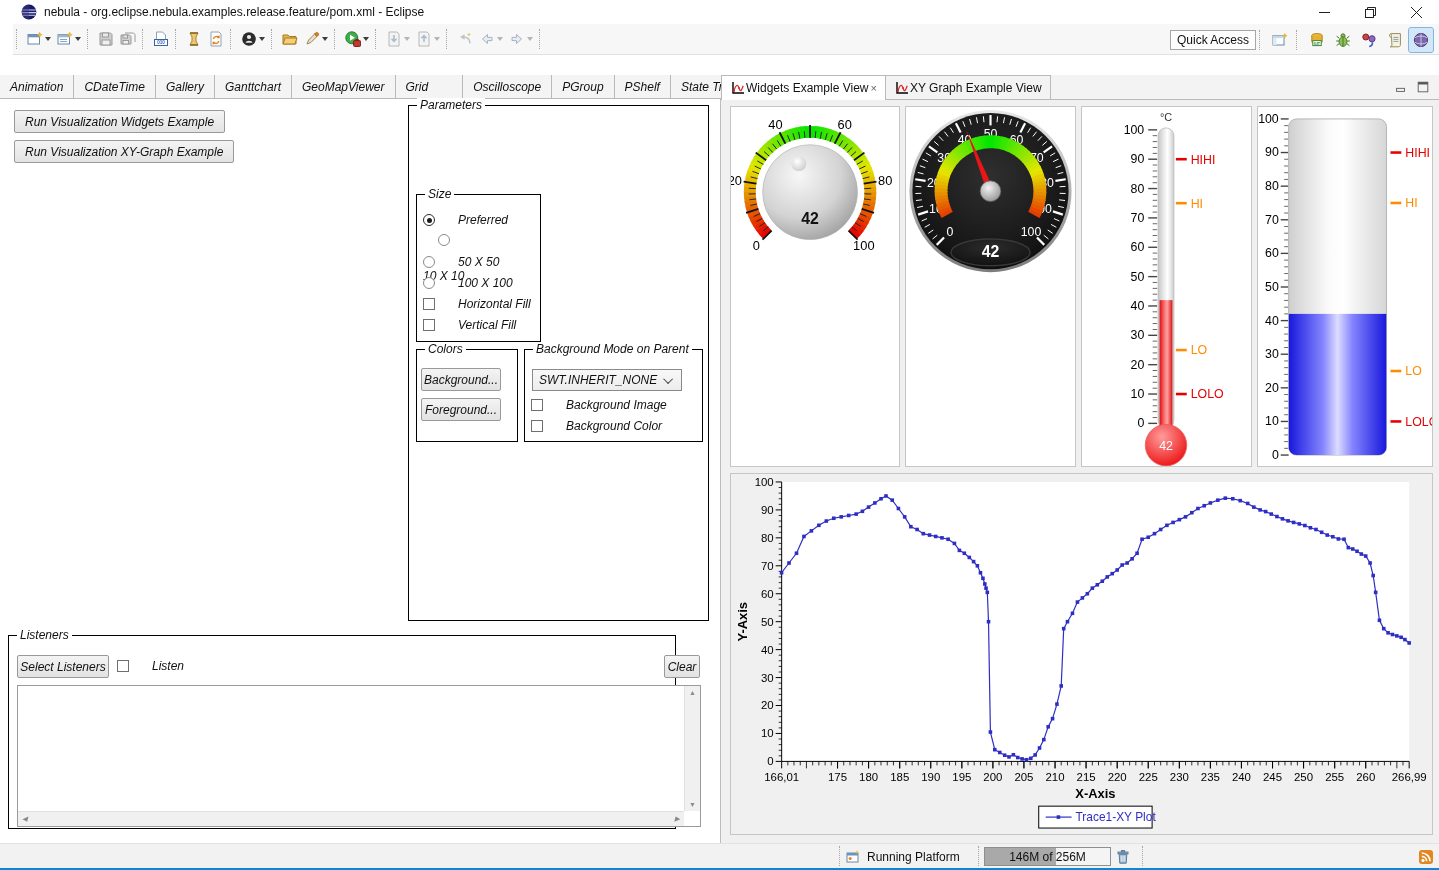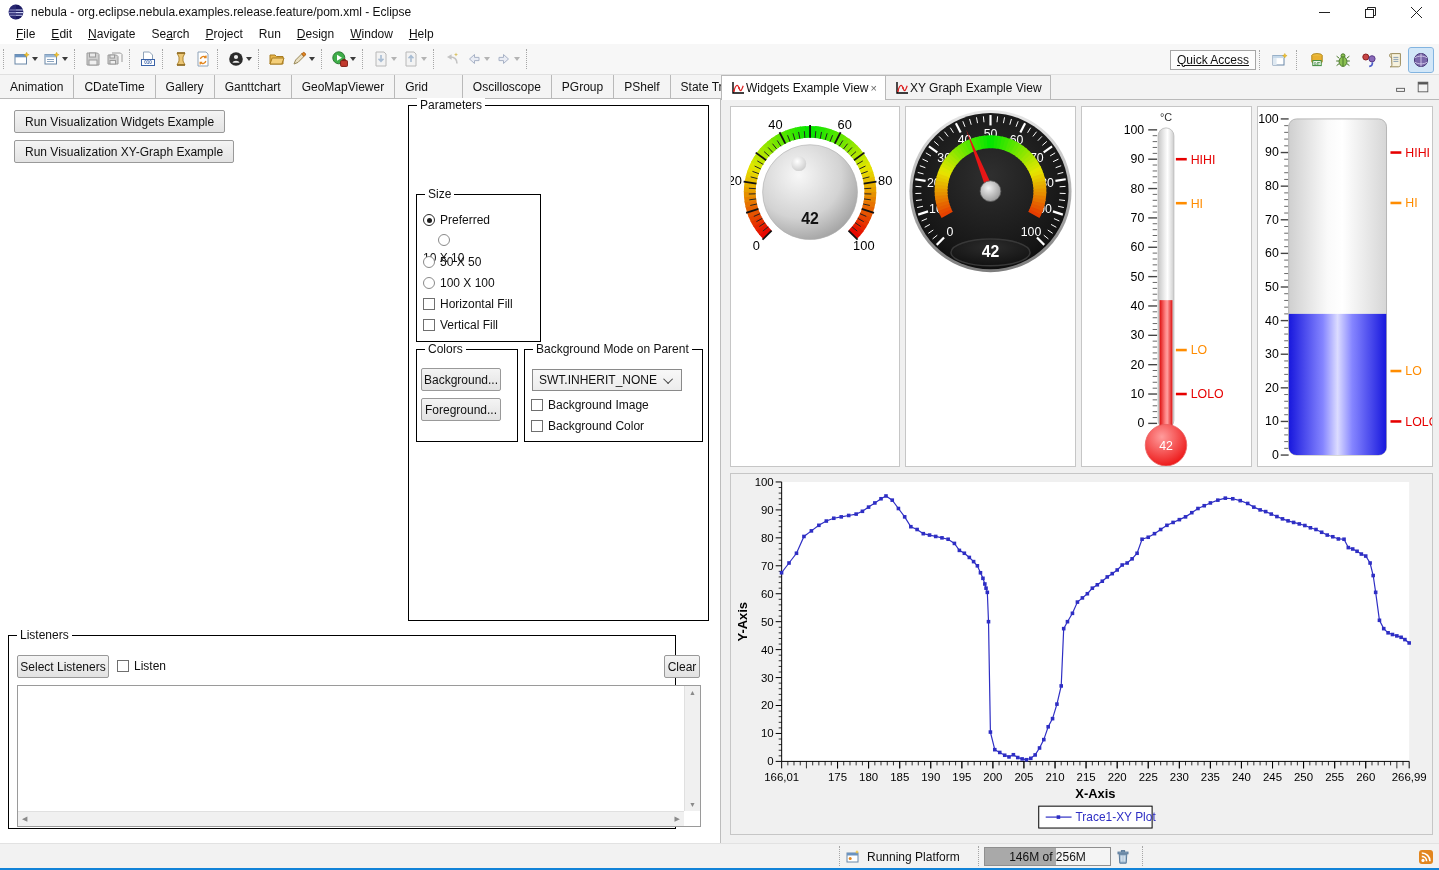--- a/index.html
+++ b/index.html
@@ -1,18 +1,18 @@
 <!DOCTYPE html>
 <html><head>
 <meta charset="utf-8">
 <style>
   html,body{margin:0;padding:0;background:#888;}
   *{box-sizing:border-box;}
   .window{position:relative;width:1439px;height:870px;background:#fff;overflow:hidden;
-          font-family:"Liberation Sans",sans-serif;font-size:12px;color:#111;}
+          font-family:"Liberation Sans",sans-serif;font-size:12px;color:#111;padding-left:13px;}
   svg{display:block;}
   .icon16{width:16px;height:16px;display:inline-block;flex:0 0 16px;}
   .icon16 svg{width:100%;height:100%;}
 
   
   .titlebar{height:24px;display:flex;align-items:center;padding-left:8px;background:#fff;}
   .titlebar .title{margin-left:7px;white-space:nowrap;}
   .win-controls{margin-left:auto;display:flex;height:100%;}
   .win-btn{width:46px;display:flex;align-items:center;justify-content:center;}
   .win-btn svg{width:11px;height:11px;}
@@ -22,41 +22,41 @@
   .menu-item{padding:2px 8px;white-space:nowrap;}
   .menu-item u{text-decoration:underline;}
 
   
   .toolbar{height:31px;background:#f7f7f7;border-bottom:1px solid #e0e0e0;display:flex;align-items:center;position:relative;}
   .grip{width:5px;height:20px;border-left:1px dotted #a6a6a6;margin:0 3px;}
   .tb-group{display:flex;align-items:center;}
   .tb-btn{height:24px;display:flex;align-items:center;padding:0 3px;}
   .caret{width:0;height:0;border-left:3px solid transparent;border-right:3px solid transparent;border-top:4px solid #3c3c3c;margin-left:2px;}
   .caret.dis{border-top-color:#b4b4b4;}
-  .tb-right{position:absolute;right:5px;top:0;height:31px;display:flex;align-items:center;text-decoration:underline;}
+  .tb-right{position:absolute;right:5px;top:0;height:31px;display:flex;align-items:center;}
   .quick-access{width:86px;height:20px;border:1px solid #a6a6a6;background:#fdfdfd;display:flex;align-items:center;justify-content:center;white-space:nowrap;}
   .persp-btn{width:24px;height:24px;display:flex;align-items:center;justify-content:center;border-radius:2px;margin:0 1px;}
   .persp-btn.selected{background:#d2e7f8;outline:1px solid #82b4e0;}
 
   
   .main{position:absolute;top:75px;left:0;right:0;bottom:27px;display:flex;}
-  .left-pane{width:721px;border-right:1px solid #bdbdbd;display:flex;flex-direction:column;background:#fff;}
+  .left-pane{width:721px;border-right:1px solid #bdbdbd;display:flex;flex-direction:column;background:#fff;font-style:italic;}
   .editor-tabs{height:24px;background:#f7f7f7;border-bottom:1px solid #b9b9b9;display:flex;align-items:stretch;}
   .etab{display:flex;align-items:center;padding:0 10px;border-right:1px solid #b9b9b9;background:#f4f4f4;white-space:nowrap;}
   .etab.wide{padding-right:34px;}
   .etab.trunc{padding:0 3px;width:13px;overflow:hidden;}
   .tab-scrolls{margin-left:auto;display:flex;border-left:1px solid #b9b9b9;}
   .tscroll{width:16px;display:flex;align-items:center;justify-content:center;font-size:8px;color:#222;background:#efefef;border-left:1px solid #d8d8d8;}
   .editor-content{position:relative;flex:1;background:#fff;}
 
   .run-btn{position:absolute;left:14px;height:23px;background:linear-gradient(#f4f4f4,#e3e3e3);
            border:1px solid #999;border-radius:2px;display:flex;align-items:center;padding:0 10px;white-space:nowrap;}
   .grp{position:absolute;border:1px solid #000000;}
   .grp-label{position:absolute;top:-8px;left:8px;background:#fff;padding:0 3px;white-space:nowrap;}
-  .opt-row{position:absolute;left:6px;display:flex;align-items:center;gap:5px;height:14px;white-space:nowrap;}
+  .opt-row{position:absolute;left:6px;display:flex;align-items:center;gap:23px;height:14px;white-space:nowrap;}
   .rb{width:12px;height:12px;border:1px solid #8a8a8a;border-radius:50%;background:#fff;position:relative;flex:0 0 12px;}
   .rb.on{border-color:#2b2b2b;}
   .rb.on::after{content:"";position:absolute;inset:2.5px;border-radius:50%;background:#1c1c1c;}
   .cb{width:12px;height:12px;border:1px solid #6f6f6f;background:#fff;flex:0 0 12px;}
   .link{position:absolute;left:6px;color:#0563c1;text-decoration:underline;white-space:nowrap;}
   .btn{position:absolute;background:linear-gradient(#f4f4f4,#e2e2e2);border:1px solid #999;border-radius:2px;
        display:flex;align-items:center;justify-content:center;white-space:nowrap;}
   .combo{position:absolute;border:1px solid #8a8a8a;background:linear-gradient(#f8f8f8,#ececec);display:flex;align-items:center;padding-left:6px;}
   .chev{margin-left:auto;margin-right:8px;width:7px;height:7px;border-left:1.5px solid #444;border-bottom:1.5px solid #444;transform:rotate(-45deg) translateY(-2px);}
   .ta{position:absolute;background:#fff;border:1px solid #9a9a9a;}
@@ -113,31 +113,20 @@
           </svg>
         </div>
       <div class="win-btn">
           <svg viewBox="0 0 11 11">
             <path d="M0 0l11 11M11 0L0 11" stroke="#222"></path>
           </svg>
         </div>
     </div>
   </div>
 
-  <div class="menubar" id="menubar">
-      <div class="menu-item"><u>F</u>ile</div>
-      <div class="menu-item"><u>E</u>dit</div>
-      <div class="menu-item"><u>N</u>avigate</div>
-      <div class="menu-item">Se<u>a</u>rch</div>
-      <div class="menu-item"><u>P</u>roject</div>
-      <div class="menu-item">Run</div>
-      <div class="menu-item"><u>D</u>esign</div>
-      <div class="menu-item"><u>W</u>indow</div>
-      <div class="menu-item"><u>H</u>elp</div>
-    </div>
 
   <div class="toolbar">
     <div id="toolbar-left" style="display:flex;align-items:center;">
         <div class="grip"></div>
         <div class="tb-group">
           <div class="tb-btn">
             <span class="icon16">
               <svg viewBox="0 0 16 16">
                 <rect x="1" y="3.5" width="11.5" height="9.5" fill="#fff" stroke="#6b88a8"></rect>
                 <rect x="1" y="3.5" width="11.5" height="2.8" fill="#6b93c0"></rect>

